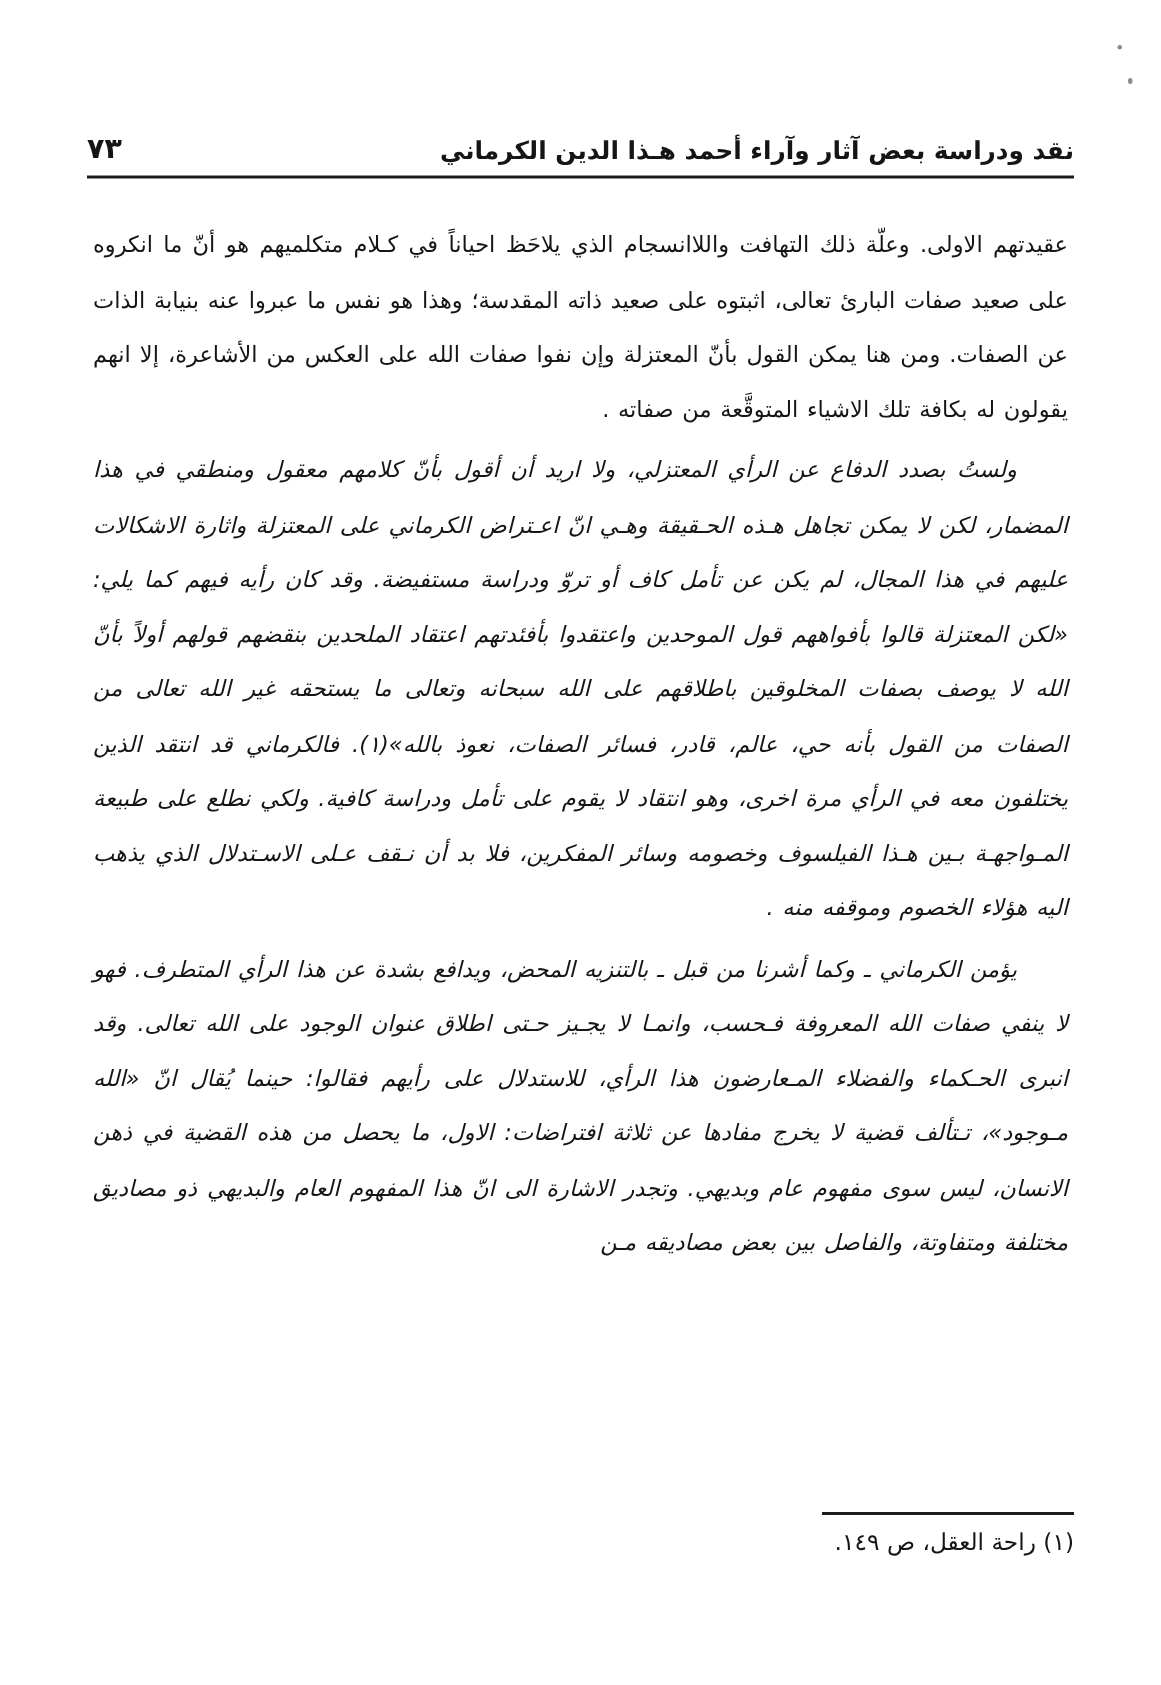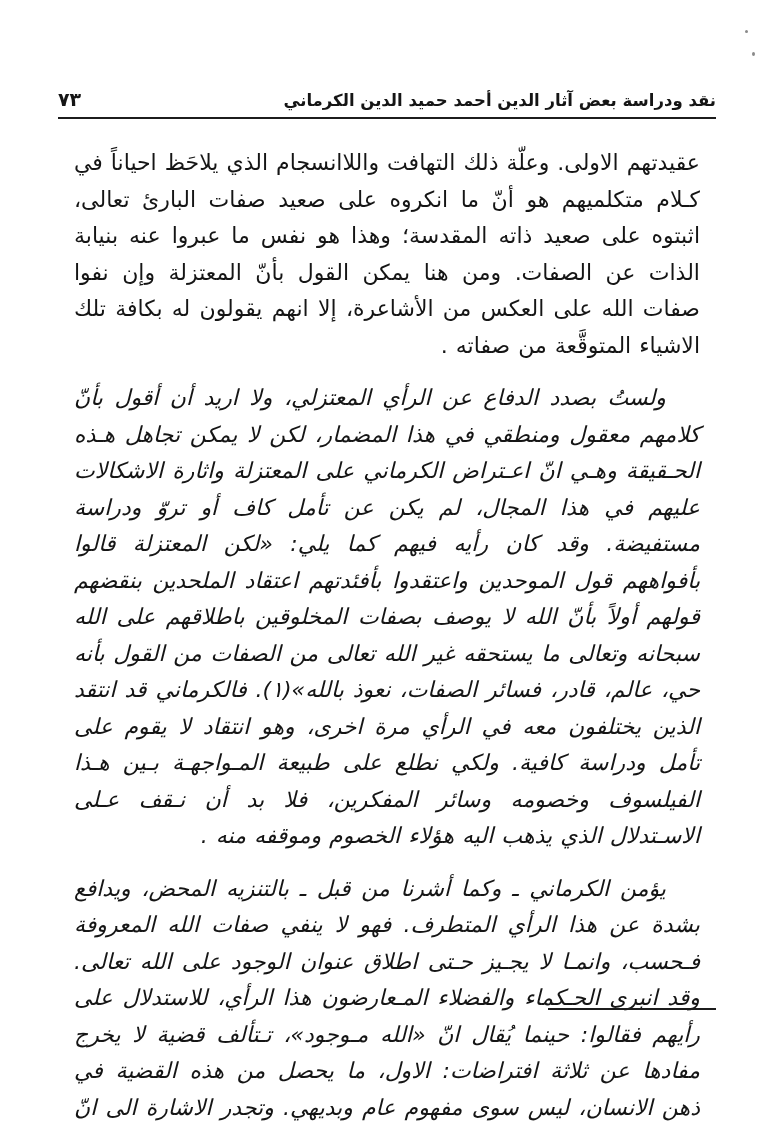--- a/index.html
+++ b/index.html
@@ -38,22 +38,22 @@
     letter-spacing: 0;
   }
   .page-number {
     font-size: 19px;
     font-weight: bold;
   }
   .body-text {
     margin-top: 26px;
   }
   .para {
-    margin: 16px;
-    font-size: 22px;
+    margin: 4px;
+    font-size: 15px;
     line-height: 36.5px;
     text-align: justify;
     text-justify: inter-word;
     word-spacing: 1px;
   }
   .para.indent {
     text-indent: 34px;
     font-style: italic;
   }
   .footnote-block {
@@ -83,29 +83,30 @@
 <body>
 
 <div class="page">
 
   <div class="speck speck-1"></div>
   <div class="speck speck-2"></div>
 
   <div class="content">
 
     <div class="header">
-      <div class="header-title">نقد ودراسة بعض آثار الدين أحمد حميد الدين الكرماني</div>
+      <div class="header-title">نقد ودراسة بعض آثار وآراء أحمد هـذا الدين الكرماني</div>
       <div class="page-number">٧٣</div>
     </div>
 
     <div class="body-text">
       <p class="para">عقيدتهم الاولى. وعلّة ذلك التهافت واللاانسجام الذي يلاحَظ احياناً في كـلام متكلميهم هو أنّ ما انكروه على صعيد صفات البارئ تعالى، اثبتوه على صعيد ذاته المقدسة؛ وهذا هو نفس ما عبروا عنه بنيابة الذات عن الصفات. ومن هنا يمكن القول بأنّ المعتزلة وإن نفوا صفات الله على العكس من الأشاعرة، إلا انهم يقولون له بكافة تلك الاشياء المتوقَّعة من صفاته .</p>
       <p class="para indent">ولستُ بصدد الدفاع عن الرأي المعتزلي، ولا اريد أن أقول بأنّ كلامهم معقول ومنطقي في هذا المضمار، لكن لا يمكن تجاهل هـذه الحـقيقة وهـي انّ اعـتراض الكرماني على المعتزلة واثارة الاشكالات عليهم في هذا المجال، لم يكن عن تأمل كاف أو تروّ ودراسة مستفيضة. وقد كان رأيه فيهم كما يلي: «لكن المعتزلة قالوا بأفواههم قول الموحدين واعتقدوا بأفئدتهم اعتقاد الملحدين بنقضهم قولهم أولاً بأنّ الله لا يوصف بصفات المخلوقين باطلاقهم على الله سبحانه وتعالى ما يستحقه غير الله تعالى من الصفات من القول بأنه حي، عالم، قادر، فسائر الصفات، نعوذ بالله»(١). فالكرماني قد انتقد الذين يختلفون معه في الرأي مرة اخرى، وهو انتقاد لا يقوم على تأمل ودراسة كافية. ولكي نطلع على طبيعة المـواجهـة بـين هـذا الفيلسوف وخصومه وسائر المفكرين، فلا بد أن نـقف عـلى الاسـتدلال الذي يذهب اليه هؤلاء الخصوم وموقفه منه .</p>
       <p class="para indent">يؤمن الكرماني ـ وكما أشرنا من قبل ـ بالتنزيه المحض، ويدافع بشدة عن هذا الرأي المتطرف. فهو لا ينفي صفات الله المعروفة فـحسب، وانمـا لا يجـيز حـتى اطلاق عنوان الوجود على الله تعالى. وقد انبرى الحـكماء والفضلاء المـعارضون هذا الرأي، للاستدلال على رأيهم فقالوا: حينما يُقال انّ «الله مـوجود»، تـتألف قضية لا يخرج مفادها عن ثلاثة افتراضات: الاول، ما يحصل من هذه القضية في ذهن الانسان، ليس سوى مفهوم عام وبديهي. وتجدر الاشارة الى انّ هذا المفهوم العام والبديهي ذو مصاديق مختلفة ومتفاوتة، والفاصل بين بعض مصاديقه مـن</p>
     </div>
 
   </div>
 
   <div class="footnote-block">
     <div class="footnote-rule"></div>
+    <div class="footnote-text">(١) راحة العقل، ص ١٤٩.</div>
   </div>
 
 </div>
 
 </body></html>

